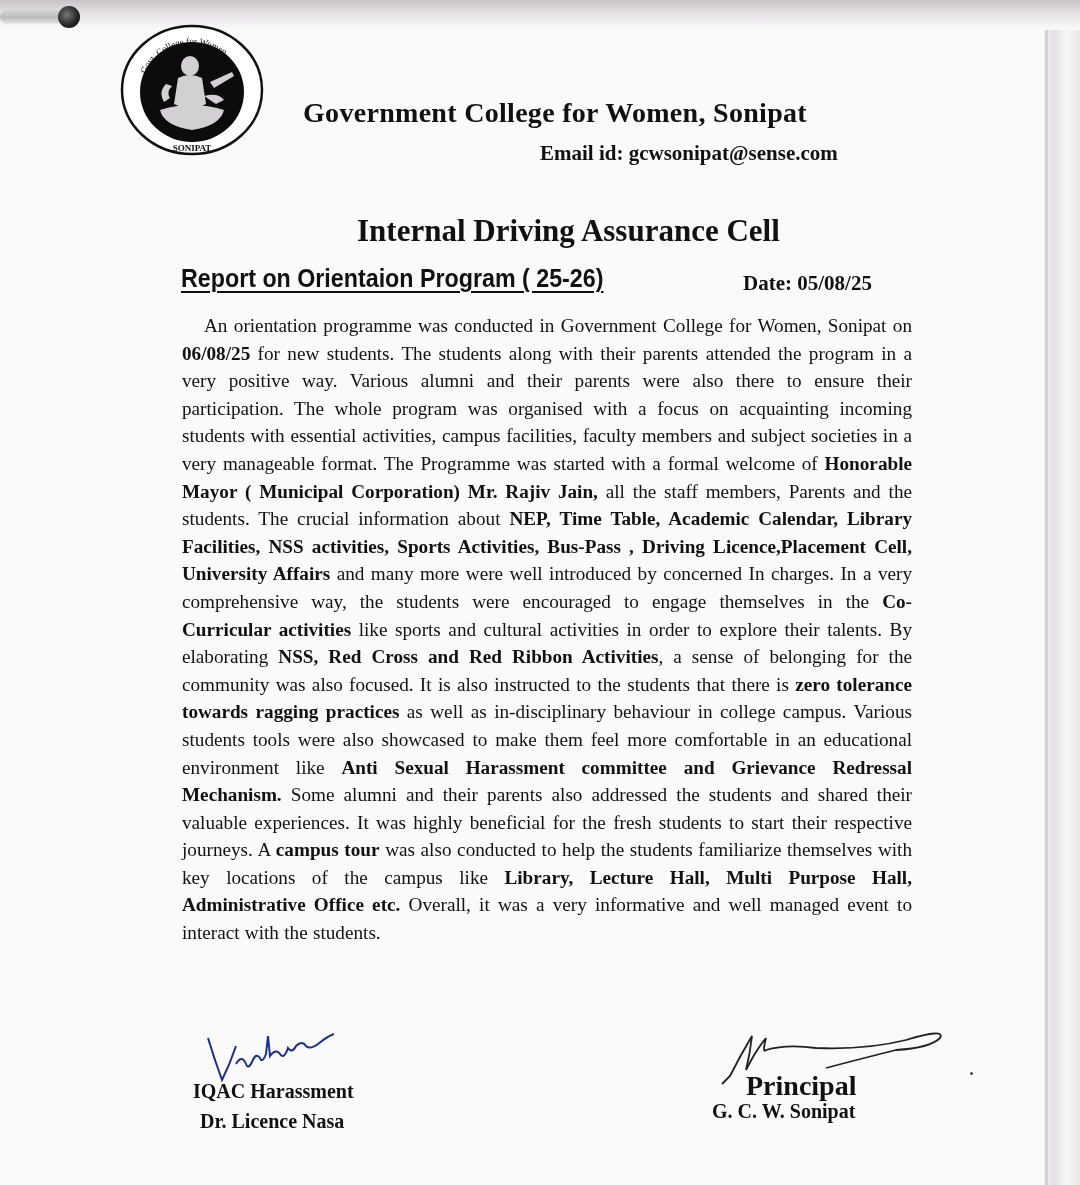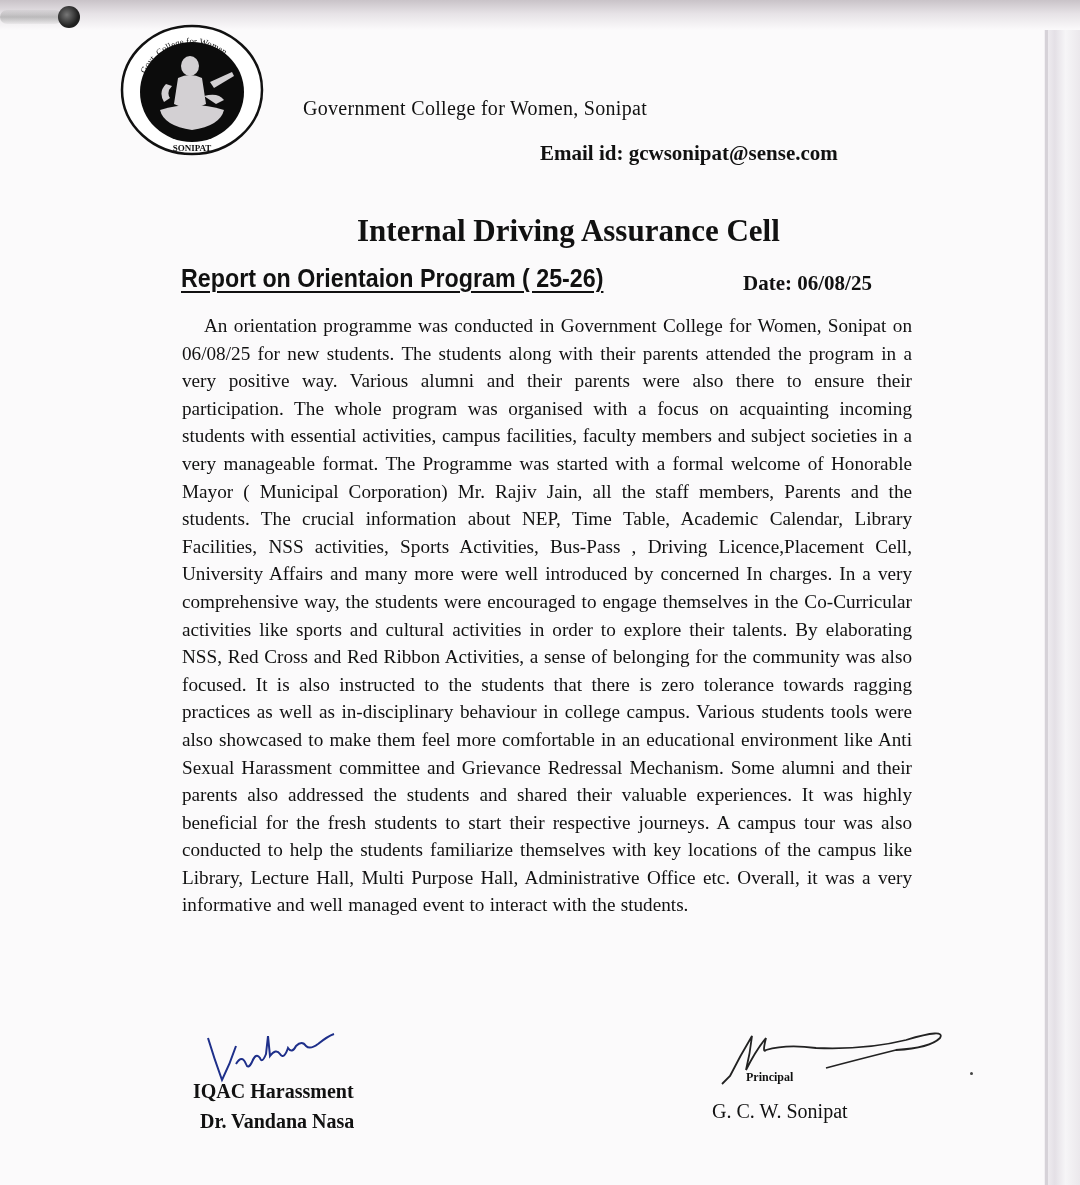--- a/index.html
+++ b/index.html
@@ -27,48 +27,48 @@
   }
   .binder-wire {
     position: absolute; left: 0; top: 10px; width: 62px; height: 14px;
     background: linear-gradient(180deg, rgba(180,180,180,0.2), rgba(140,140,140,0.5), rgba(180,180,180,0.15));
     border-radius: 8px;
   }
   .logo {
     position: absolute; left: 120px; top: 22px; width: 144px; height: 136px;
   }
   .college-name {
-    position: absolute; left: 303px; top: 97px; font-size: 20px; font-weight: normal; letter-spacing: 0.3px;
+    position: absolute; left: 303px; top: 97px; font-size: 28px; font-weight: bold; letter-spacing: 0.3px;
   }
   .email {
     position: absolute; left: 540px; top: 141px; font-size: 21px; font-weight: bold;
   }
   .iqac-title {
     position: absolute; left: 357px; top: 213px; font-size: 31px; font-weight: bold;
   }
   .report-title {
     position: absolute; left: 181px; top: 264px; font-size: 25px; font-weight: bold;
     font-family: "Liberation Sans", "DejaVu Sans", sans-serif; transform: scaleX(0.93); transform-origin: left;
     text-decoration: underline; text-underline-offset: 4px; text-decoration-thickness: 2px;
   }
   .report-date {
     position: absolute; left: 743px; top: 271px; font-size: 21px; font-weight: bold;
   }
   .body-text {
     position: absolute; left: 182px; top: 312px; width: 730px;
     font-size: 19.2px; line-height: 27.6px; text-align: justify;
     text-indent: 22px; word-spacing: 0.5px;
   }
-  .body-text b { font-weight: normal; }
+  .body-text b { font-weight: bold; }
   .sig1-svg { position: absolute; left: 200px; top: 1024px; width: 180px; height: 66px; }
   .sig2-svg { position: absolute; left: 716px; top: 1020px; width: 240px; height: 72px; }
   .iqac-role { position: absolute; left: 193px; top: 1080px; font-size: 20px; font-weight: bold; }
   .iqac-name { position: absolute; left: 200px; top: 1110px; font-size: 20px; font-weight: bold; }
-  .principal-role { position: absolute; left: 746px; top: 1070px; font-size: 12px; font-weight: bold; }
-  .principal-org { position: absolute; left: 712px; top: 1100px; font-size: 20px; font-weight: normal; }
+  .principal-role { position: absolute; left: 746px; top: 1070px; font-size: 28px; font-weight: bold; }
+  .principal-org { position: absolute; left: 712px; top: 1100px; font-size: 20px; font-weight: bold; }
   .stray-dot { position: absolute; left: 970px; top: 1072px; width: 3px; height: 3px; background: #444; border-radius: 50%; }
 </style>
 </head>
 <body>
 
 <div class="page-shadow-top"></div>
 <div class="binder-wire"></div>
 <div class="binder-clip"></div>
 <div class="page-edge-right"></div>
 <div class="page-edge-line"></div>
@@ -94,30 +94,30 @@
     </text>
     <text x="72" y="129" text-anchor="middle" font-family="Liberation Serif, serif" font-size="9" font-weight="bold" fill="#111">SONIPAT</text>
   </svg>
 </div>
 
 <div class="college-name">Government College for Women, Sonipat</div>
 <div class="email">Email id: gcwsonipat@sense.com</div>
 
 <div class="iqac-title">Internal Driving Assurance Cell</div>
 <div class="report-title">Report on Orientaion Program  ( 25-26)</div>
-<div class="report-date">Date: 06/08/25</div>
+<div class="report-date">Date: 05/08/25</div>
 
 <div class="body-text" id="body-text"><span>An orientation programme was conducted in Government College for Women, Sonipat on </span><b>06/08/25</b><span> for new students. The students along with their parents attended the program in a very positive way. Various alumni and their parents were also there to ensure their participation. The whole program was organised with a focus on acquainting incoming students with  essential activities, campus facilities, faculty members and subject societies in a very manageable format. The Programme was started    with a formal welcome of  </span><b>Honorable Mayor ( Municipal Corporation) Mr. Rajiv Jain,</b><span> all the staff members, Parents and the students. The crucial information about </span><b>NEP, Time Table, Academic Calendar, Library Facilities, NSS activities, Sports Activities, Bus-Pass , Driving Licence,Placement Cell, University Affairs</b><span> and many more were well introduced by concerned In charges. In a very comprehensive way, the students were encouraged to engage themselves in the </span><b>Co-Curricular activities</b><span> like sports and cultural activities in order to explore their talents. By elaborating </span><b>NSS, Red Cross and Red Ribbon Activities</b><span>, a sense of belonging for the community was also focused. It is also instructed to the students that there is </span><b>zero tolerance towards ragging practices</b><span> as well as in-disciplinary behaviour in college campus. Various students tools were also showcased to make them feel more comfortable in an educational environment like </span><b>Anti Sexual Harassment committee and Grievance Redressal Mechanism.</b><span> Some alumni and their parents also addressed the students and shared their valuable experiences. It was highly beneficial for the fresh students to start their respective journeys. A </span><b>campus tour</b><span> was also conducted to help the students familiarize themselves with key locations of the campus like </span><b>Library, Lecture Hall, Multi Purpose Hall, Administrative Office etc.</b><span> Overall, it was a very informative and well managed event to interact with the students.</span></div>
 
 <svg class="sig1-svg" viewBox="0 0 180 66">
   <path d="M8 14 Q14 34 22 56 Q30 40 36 22" fill="none" stroke="#1e2f8a" stroke-width="2"></path>
   <path d="M36 40 q6 -10 10 0 q2 6 6 -2 q4 -10 8 -4 q2 6 6 -4 l2 -18 l2 20 q6 -8 10 -2 q4 6 8 -6 q4 6 8 -2 q6 -6 10 0 q4 4 12 -2 q10 -8 16 -10" fill="none" stroke="#1e2f8a" stroke-width="2"></path>
 </svg>
 
 <svg class="sig2-svg" viewBox="0 0 240 72">
   <path d="M6 64 L14 56 Q24 36 36 16 Q34 34 30 50 Q40 30 50 18 Q46 34 50 30 Q70 24 100 28 Q150 30 190 20 Q230 8 224 18 Q214 28 180 30 Q140 40 110 48" fill="none" stroke="#222" stroke-width="1.8"></path>
 </svg>
 
 <div class="iqac-role">IQAC Harassment</div>
-<div class="iqac-name">Dr. Vandana Nasa</div>
+<div class="iqac-name">Dr. Licence Nasa</div>
 <div class="principal-role">Principal</div>
 <div class="principal-org">G. C. W. Sonipat</div>
 <div class="stray-dot"></div>
 
 </body></html>

